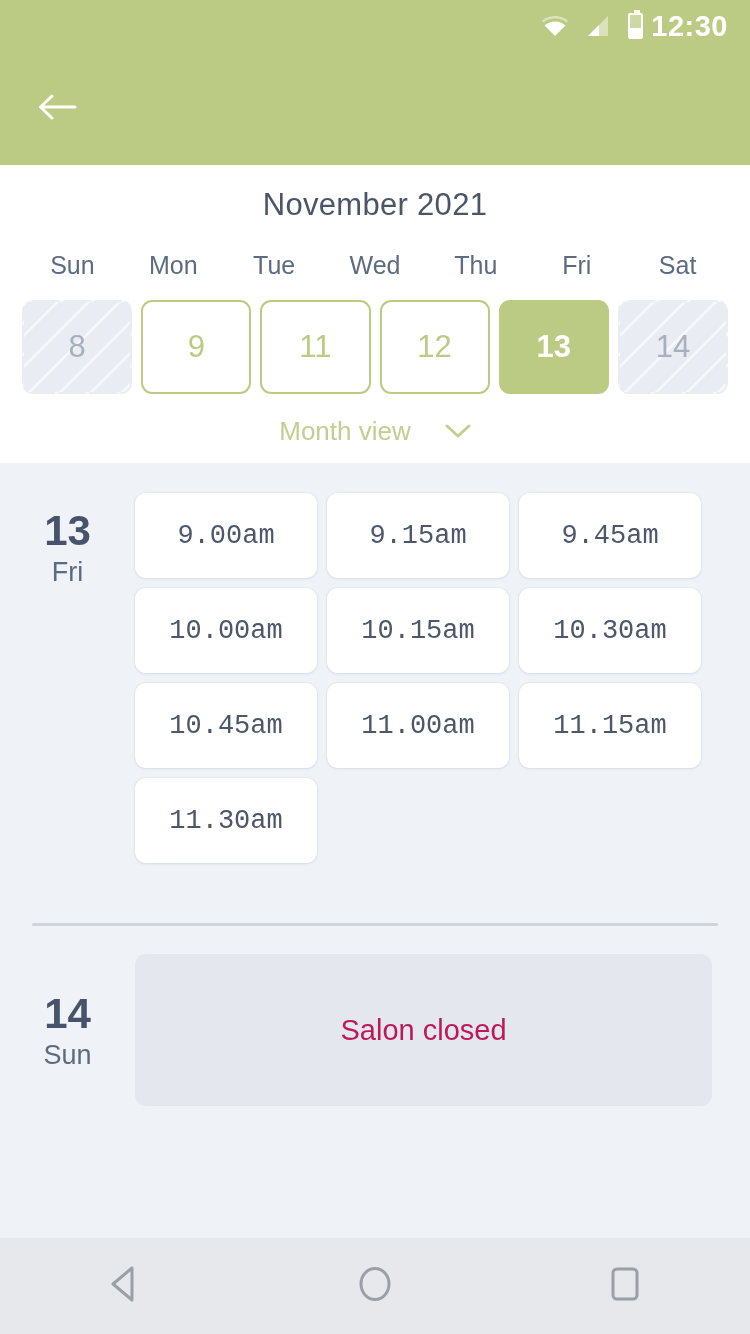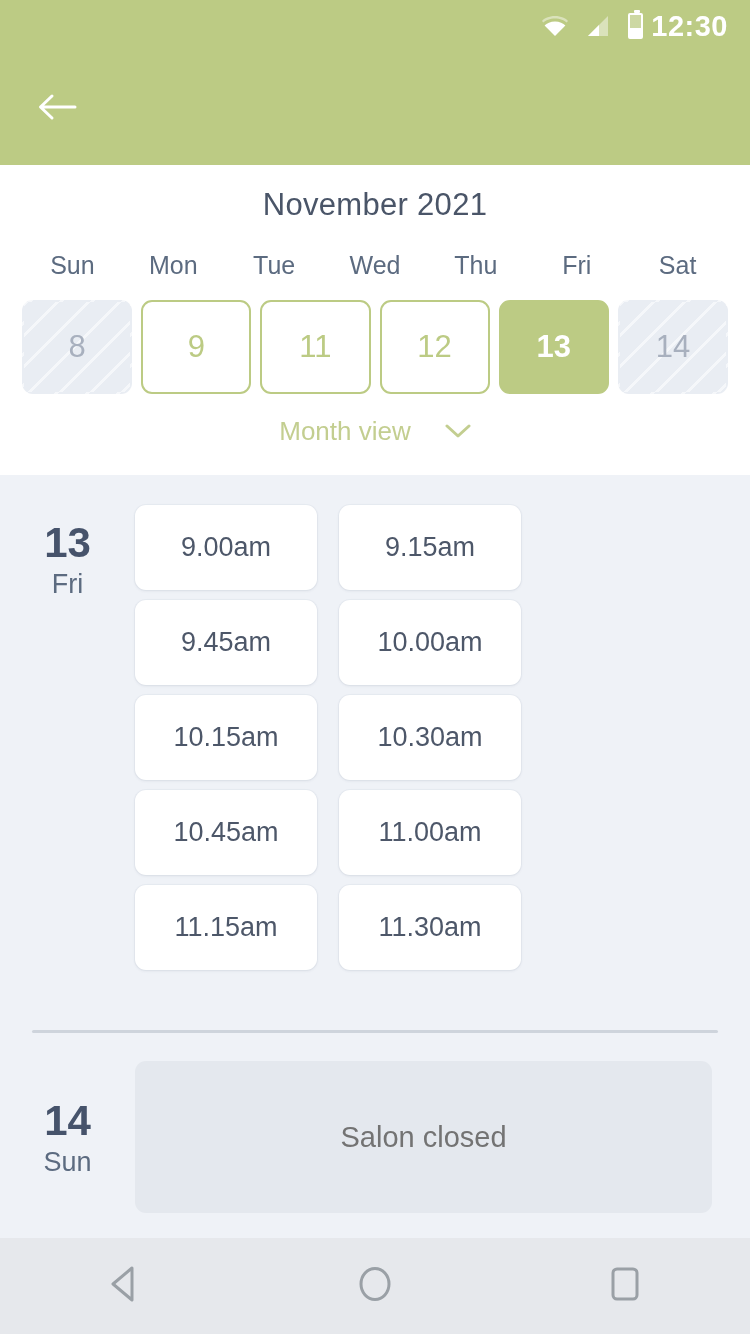--- a/index.html
+++ b/index.html
@@ -29,21 +29,21 @@
 
   
   .appbar{
     height:113px; background:#bccb84;
     display:flex; align-items:center; padding-left:32px; gap:52px;
   }
   .back-btn{ width:50px; height:50px; display:flex; align-items:center; justify-content:center; cursor:pointer; }
   .appbar-title{ color:#ffffff; font-size:37px; font-weight:bold; letter-spacing:.3px; }
 
   
-  .cal-card{ background:#ffffff; padding-top:22px; padding-bottom:28px; }
+  .cal-card{ background:#ffffff; padding-top:22px; padding-bottom:16px; }
   .month-title{
     text-align:center; color:#4a5568; font-size:31px; font-weight:normal;
     letter-spacing:.3px; margin-bottom:28px;
   }
   .weekday-row{ display:flex; padding:0 22px; margin-bottom:20px; }
   .weekday{ flex:1; text-align:center; color:#5c6b80; font-size:25px; }
 
   .date-row{ display:flex; padding:0 22px; gap:9px; }
   .date-cell{
     flex:1; height:94px; border-radius:11px;
@@ -70,35 +70,35 @@
   .scroll-body{ background:#eff2f7; padding-top:10px; }
 
   .day-block{ display:flex; padding:0 0 0 0; }
   .day-label{
     width:135px; flex:0 0 135px; padding-top:36px;
     display:flex; flex-direction:column; align-items:center;
   }
   .day-num{ color:#46536b; font-size:42px; font-weight:bold; line-height:1.05; }
   .day-dow{ color:#5c6b80; font-size:27px; margin-top:4px; }
 
-  .slots{ flex:1; display:flex; flex-wrap:wrap; gap:10px 22px; padding:20px 32px 0 0; align-content:flex-start; }
+  .slots{ flex:1; display:flex; flex-wrap:wrap; gap:10px 10px; padding:20px 32px 0 0; align-content:flex-start;font-family:Liberation Mono, monospace; }
   .slot{
     width:182px; height:85px; background:#ffffff; border-radius:11px;
     display:flex; align-items:center; justify-content:center;
     color:#4d5769; font-size:27px; cursor:pointer;
     box-shadow:0 1px 3px rgba(70,83,107,.10), 0 0 0 1px rgba(200,208,220,.18);
   }
 
   .divider{ height:3px; background:#ced4dc; margin:60px 32px 0 32px; border-radius:2px; }
 
   .closed-block{ display:flex; margin-top:4px; }
   .closed-panel{
     flex:1; margin:24px 38px 0 0; height:152px; background:#e4e8ee; border-radius:11px;
     display:flex; align-items:center; justify-content:center;
-    color:#737373; font-size:29px;
+    color:#be185d; font-size:29px;
   }
 
   
   .navbar{
     position:absolute; left:0; bottom:0; width:750px; height:96px;
     background:#e6e8ec; display:flex; align-items:center; justify-content:space-around;
   }
   .nav-btn{ width:90px; height:90px; display:flex; align-items:center; justify-content:center; cursor:pointer; }
 </style>
 </head>

